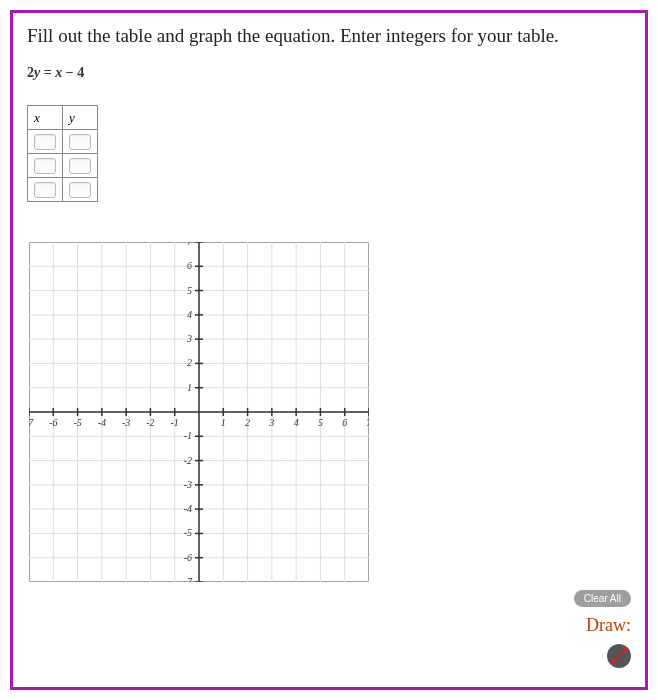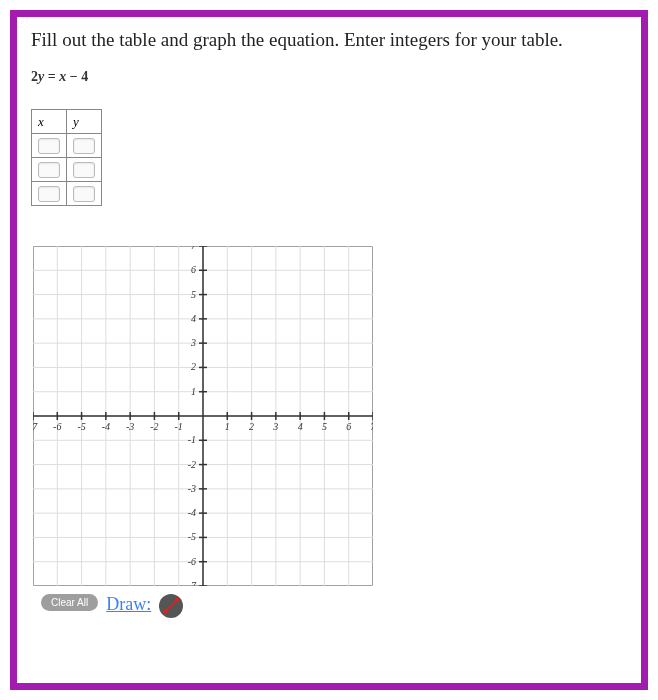--- a/index.html
+++ b/index.html
@@ -6,21 +6,21 @@
   body {
     margin: 0;
     font-family: Georgia, 'Times New Roman', serif;
     background: #fff;
     width: 658px;
     height: 700px;
     padding: 10px;
     overflow: hidden;
   }
   .page {
-    border: 7px solid #a21caf;
+    border: 3px solid #a21caf;
     padding: 10px 14px;
     height: 100%;
     position: relative;
   }
   .instruction {
     font-size: 19px;
     color: #222;
     margin: 2px 0 18px 0;
     font-weight: normal;
   }
@@ -61,39 +61,39 @@
   }
   .graph-wrap {
     position: relative;
     width: 340px;
     height: 340px;
     margin-left: 2px;
   }
   .toolbar {
     margin-top: 8px;
     display: flex;
-    align-items: flex-start;
+    align-items: flex-end;
     gap: 8px;
     margin-left: 10px;
+    flex-direction: column;
   }
   .clear-btn {
     background: #9e9e9e;
     color: #fff;
     border: none;
     border-radius: 10px;
     padding: 3px 10px;
     font-size: 10px;
     font-family: Arial, sans-serif;
     cursor: pointer;
   }
   .draw-label {
     font-family: Georgia, serif;
     font-size: 18px;
-    color: #3b82f6;
-    text-decoration: underline;
+    color: #c2410c;
   }
   .tool-btn {
     width: 24px;
     height: 24px;
     border-radius: 50%;
     background: #555;
     border: none;
     display: inline-flex;
     align-items: center;
     justify-content: center;

